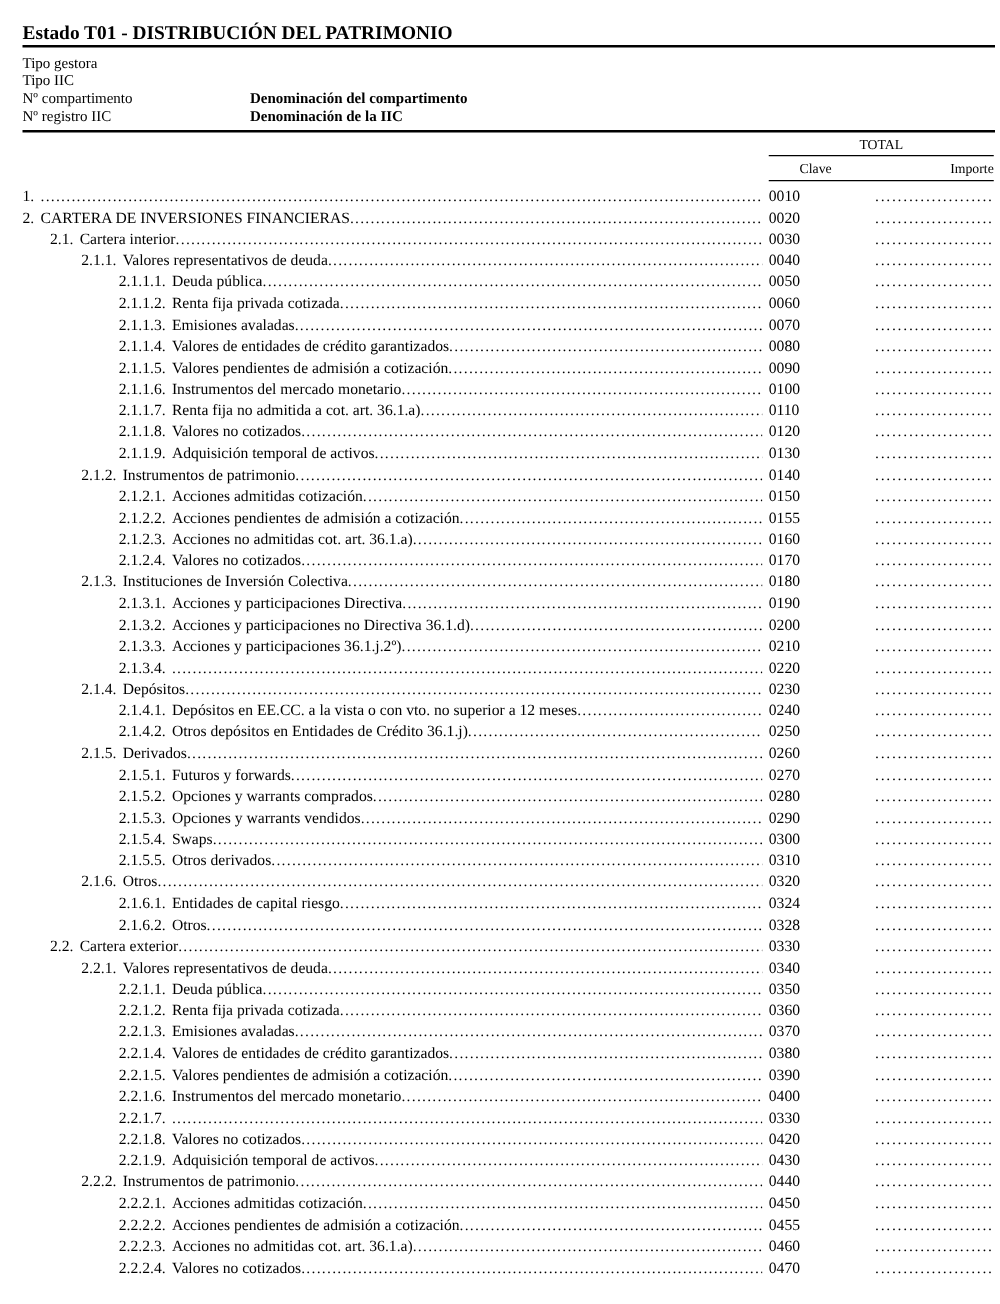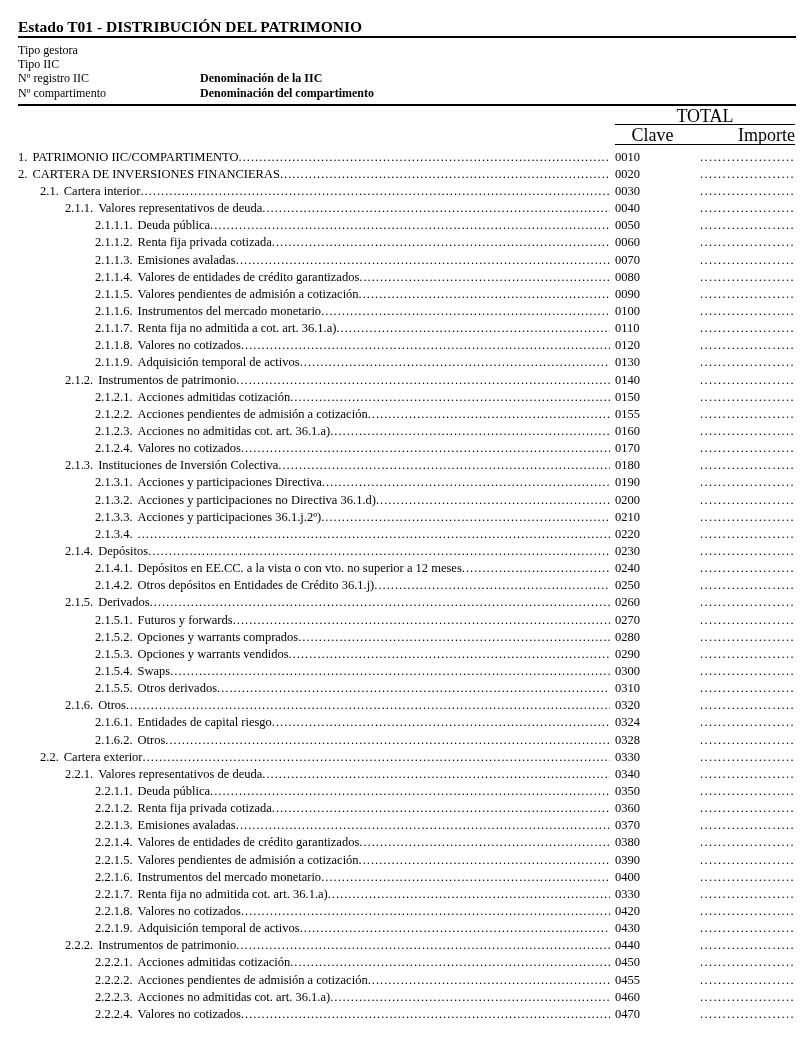--- a/index.html
+++ b/index.html
@@ -9,21 +9,21 @@
   }
   .title {
     margin:20px 4px 0 18px; font-size:15.5px; font-weight:bold; line-height:14px;
     padding-bottom:2px; border-bottom:2.5px solid #000;
   }
   .fields { margin:0 4px 0 18px; padding:5px 0 4px 0; border-bottom:2.5px solid #000; }
   .frow { display:flex; height:14.2px; line-height:14.2px; font-size:12px; }
   .flabel { width:182px; flex:none; }
   .fvalue { font-weight:bold; }
 
-  .thead { width:180px; margin:2px 5px 0 615px; font-size:18px; }
+  .thead { width:180px; margin:2px 5px 0 615px; font-size:11px; }
   .total { text-align:center; height:16px; line-height:17px; border-bottom:1.5px solid #000; }
   .cols { display:flex; height:19px; line-height:20px; border-bottom:1.5px solid #000; }
   .ch-clave { width:75px; flex:none; text-align:center; }
   .ch-importe { width:95px; flex:none; margin-left:10px; text-align:right; }
 
   .rows { margin:4px 5px 0 18px; }
   .row { display:flex; height:17.15px; line-height:17.15px; font-size:12.5px; white-space:nowrap; }
   .lab { flex:1 1 auto; display:flex; overflow:hidden; min-width:0; }
   .lvl1 .lab { padding-left:0; }
   .lvl2 .lab { padding-left:22px; }
@@ -45,42 +45,41 @@
   <div class="fields">
     <div class="frow">
       <span class="flabel">Tipo gestora</span>
       <span class="fvalue"></span>
     </div>
     <div class="frow">
       <span class="flabel">Tipo IIC</span>
       <span class="fvalue"></span>
     </div>
     <div class="frow">
+      <span class="flabel">Nº compartimento</span>
+      <span class="fvalue">Denominación del compartimento</span>
+    </div>
+    <div class="frow">
       <span class="flabel">Nº registro IIC</span>
       <span class="fvalue">Denominación de la IIC</span>
-    </div>
-    <div class="frow">
-      <span class="flabel">Nº compartimento</span>
-      <span class="fvalue">Denominación del compartimento</span>
     </div>
   </div>
 
   <div class="thead">
     <div class="total">TOTAL</div>
     <div class="cols">
       <span class="ch-clave">Clave</span>
       <span class="ch-importe">Importe</span>
     </div>
   </div>
 
   <div class="rows">
       <div class="row lvl1">
         <div class="lab">
           <span class="num">1.</span>
-          <span class="txt">PATRIMONIO IIC/COMPARTIMENTO</span>
           <span class="leader">........................................................................................................................................................................</span>
         </div>
         <div class="clave">0010</div>
         <div class="importe">........................................................................................................................................................................</div>
       </div>
       <div class="row lvl1">
         <div class="lab">
           <span class="num">2.</span>
           <span class="txt">CARTERA DE INVERSIONES FINANCIERAS</span>
           <span class="leader">........................................................................................................................................................................</span>
@@ -452,21 +451,20 @@
           <span class="num">2.2.1.6.</span>
           <span class="txt">Instrumentos del mercado monetario</span>
           <span class="leader">........................................................................................................................................................................</span>
         </div>
         <div class="clave">0400</div>
         <div class="importe">........................................................................................................................................................................</div>
       </div>
       <div class="row lvl4">
         <div class="lab">
           <span class="num">2.2.1.7.</span>
-          <span class="txt">Renta fija no admitida cot. art. 36.1.a)</span>
           <span class="leader">........................................................................................................................................................................</span>
         </div>
         <div class="clave">0330</div>
         <div class="importe">........................................................................................................................................................................</div>
       </div>
       <div class="row lvl4">
         <div class="lab">
           <span class="num">2.2.1.8.</span>
           <span class="txt">Valores no cotizados</span>
           <span class="leader">........................................................................................................................................................................</span>

